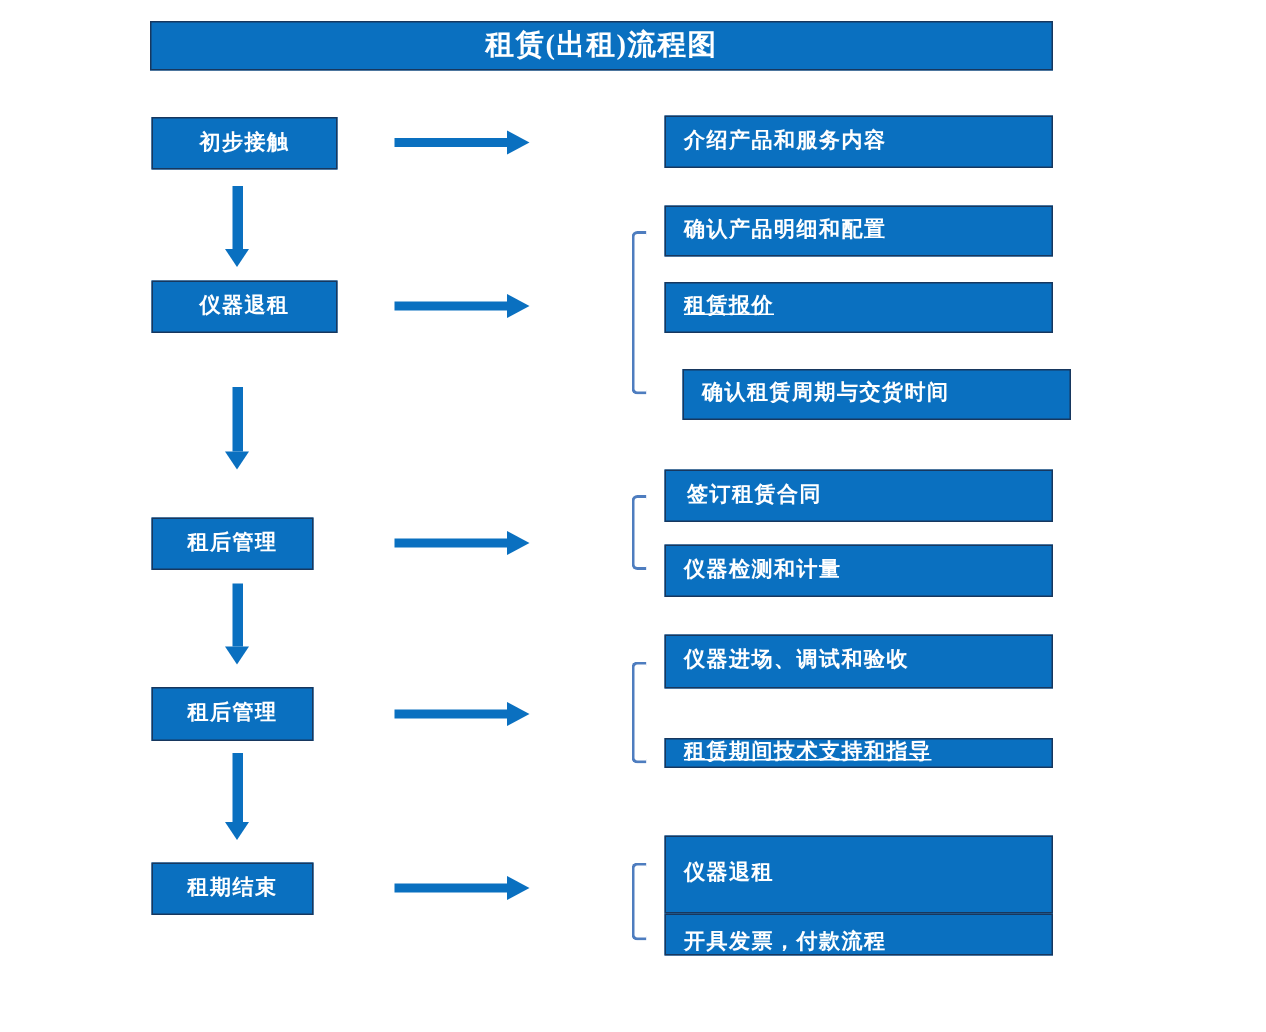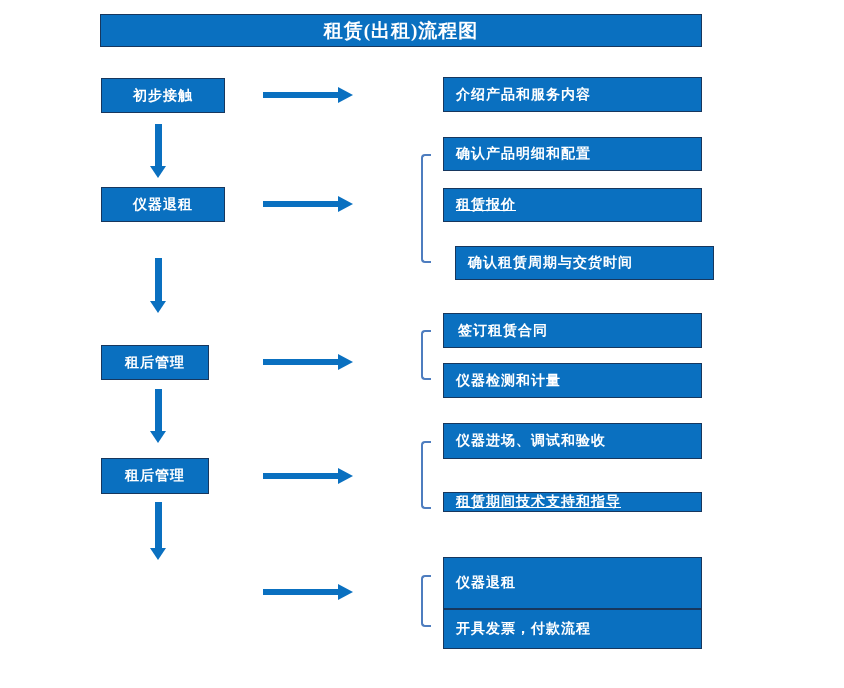--- a/index.html
+++ b/index.html
@@ -105,20 +105,23 @@
     </div>
   <div class="bluebox stage" style="top:187px; width:124px; height:35px;">
       <span>仪器退租</span>
     </div>
   <div class="bluebox stage" style="top:345px; width:108px; height:35px;">
       <span>租后管理</span>
     </div>
   <div class="bluebox stage" style="top:458px; width:108px; height:36px;align-items:center;">
       <span>租后管理</span>
     </div>
+  <div class="bluebox stage" style="top:575px; width:108px; height:35px;">
+      <span>租期结束</span>
+    </div>
 
   <div class="arrow-v" style="top:124px; height:54px;">
       <div class="shaft"></div>
       <div class="head"></div>
     </div>
   <div class="arrow-v" style="top:258px; height:55px;">
       <div class="shaft"></div>
       <div class="head"></div>
     </div>
   <div class="arrow-v" style="top:389px; height:54px;">
@@ -176,17 +179,17 @@
     </div>
   <div class="bluebox out" style="top:423px; height:36px;">
       <span>仪器进场、调试和验收</span>
     </div>
   <div class="bluebox out" style="top:492px; height:20px;text-decoration:underline;">
       <span>租赁期间技术支持和指导</span>
     </div>
   <div class="bluebox out" style="top:557px; height:52px;font-family:Liberation Mono, monospace;">
       <span>仪器退租</span>
     </div>
-  <div class="bluebox out" style="top:609px; height:40px;">
+  <div class="bluebox out" style="top:609px; height:28px;align-items:flex-end;">
       <span>开具发票，付款流程</span>
     </div>
 
 </div>
 
 </body></html>

